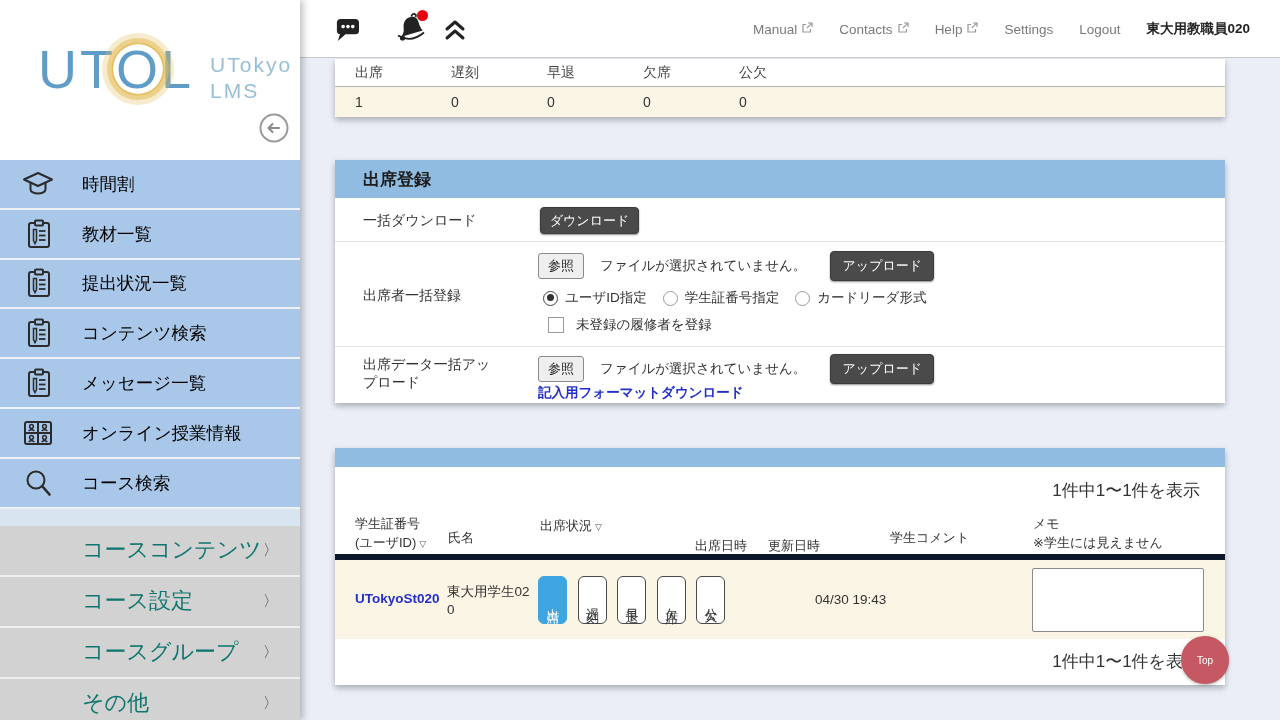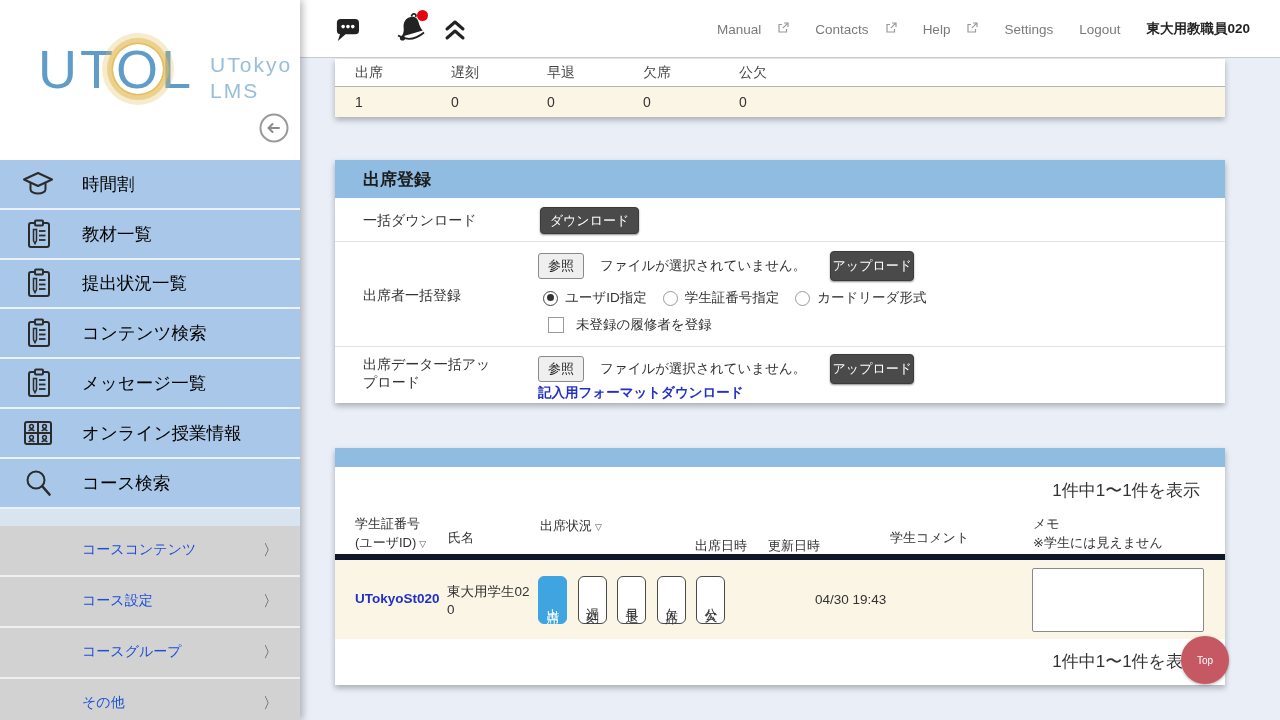--- a/index.html
+++ b/index.html
@@ -26,31 +26,31 @@
   .logo-rings{position:absolute;left:50%;top:50%;width:50px;height:50px;transform:translate(-50%,-50%);border-radius:50%;
     box-shadow:0 0 0 1.5px rgba(228,188,90,.9),0 0 0 6px rgba(228,188,90,.55),0 0 0 11px rgba(228,188,90,.3);}
   .logo-sub{margin-left:16px;margin-top:10px;font-size:21px;color:#98bed8;line-height:1.25;letter-spacing:2px;}
   .collapse-btn{position:absolute;top:112px;right:10px;width:32px;height:32px;cursor:pointer;background:none;border:none;}
   .nav{position:absolute;top:160px;left:0;width:300px;}
   .nav-item{height:49.8px;background:var(--sidebar-item);border-bottom:2px solid #edf2f9;display:flex;align-items:center;cursor:pointer;}
   .nav-item .nicon{width:32px;height:32px;margin-left:22px;flex:none;display:flex;align-items:center;justify-content:center;}
   .nav-item .nlabel{margin-left:28px;font-size:17.5px;color:#000000;}
   .nav-gap{height:17px;background:#d9e4f1;}
   .group-item{height:51px;background:var(--group-item);border-bottom:2px solid #efefef;display:flex;align-items:center;padding-left:82px;position:relative;cursor:pointer;}
-  .group-item .glabel{font-size:14px;color:#1d4ed8;}
+  .group-item .glabel{font-size:22px;color:#0f766e;}
   .group-item .gchev{position:absolute;right:22px;font-size:15px;color:#444;}
 
   
   .topbar{position:absolute;left:300px;top:0;width:980px;height:58px;background:#fff;border-bottom:1px solid #c9c9c9;z-index:10;}
   .icon-btn{position:absolute;background:none;border:none;cursor:pointer;padding:0;}
   .bubble-btn{left:33px;top:17px;}
   .bell-btn{left:92px;top:10px;}
   .chevrons-btn{left:143px;top:19px;}
   .top-links{position:absolute;right:30px;top:0;height:58px;display:flex;align-items:center;gap:26px;}
-  .top-link{font-size:13.5px;color:#7a7a7a;text-decoration:none;display:flex;align-items:center;gap:16px;cursor:pointer;}
+  .top-link{font-size:13.5px;color:#7a7a7a;text-decoration:none;display:flex;align-items:center;gap:4px;cursor:pointer;}
   .username{font-size:13.5px;color:#222;font-weight:bold;}
 
   
   .main{position:absolute;left:300px;top:59px;width:980px;height:661px;background:var(--page-bg);}
   .card{position:absolute;left:35px;width:890px;background:#fff;box-shadow:0 3px 6px rgba(0,0,0,.28);}
 
   
   .card1{top:0;}
   .sum-head,.sum-row{display:flex;align-items:center;}
   .sum-head{height:28px;border-bottom:1px solid #b3b3b3;font-size:14px;color:#444;}
@@ -65,21 +65,21 @@
   .reg-row:last-child{border-bottom:none;}
   .row-dl{height:44px;}
   .row-bulk{height:105px;}
   .row-data{height:56px;}
   .reg-label{position:absolute;left:28px;font-size:14px;color:#333;}
   .row-dl .reg-label{top:14px;}
   .row-bulk .reg-label{top:45px;}
   .row-data .reg-label{top:9px;width:138px;word-break:break-all;line-height:1.25;}
   .dark-btn{background:var(--dark-button);color:#fff;border:1px solid #3b3b3b;border-radius:4px;font-size:13px;cursor:pointer;box-shadow:0 1px 2px rgba(0,0,0,.45);font-family:inherit;}
   .dl-btn{position:absolute;left:205px;top:9px;width:99px;height:27px;}
-  .upload-btn{width:84px;height:30px;}
+  .upload-btn{width:104px;height:30px;}
   .browse-btn{background:#efefef;border:1px solid #8a8a8a;border-radius:3px;font-size:13px;padding:3px 9px;color:#222;cursor:pointer;font-family:inherit;}
   .file-line{position:absolute;left:203px;display:flex;align-items:center;gap:16px;}
   .row-bulk .file-line{top:9px;}
   .row-data .file-line{top:7px;}
   .file-none{font-size:13.5px;color:#333;}
   .file-line .upload-btn{margin-left:8px;}
   .radio-line{position:absolute;left:208px;top:47px;display:flex;align-items:center;gap:10px;}
   .radio{display:flex;align-items:center;gap:7px;font-size:13.5px;color:#333;cursor:pointer;margin-right:6px;}
   .rdot{width:15px;height:15px;border-radius:50%;border:1.5px solid #9a9a9a;background:#fff;flex:none;position:relative;}
   .radio.sel .rdot{border-color:#444;}

